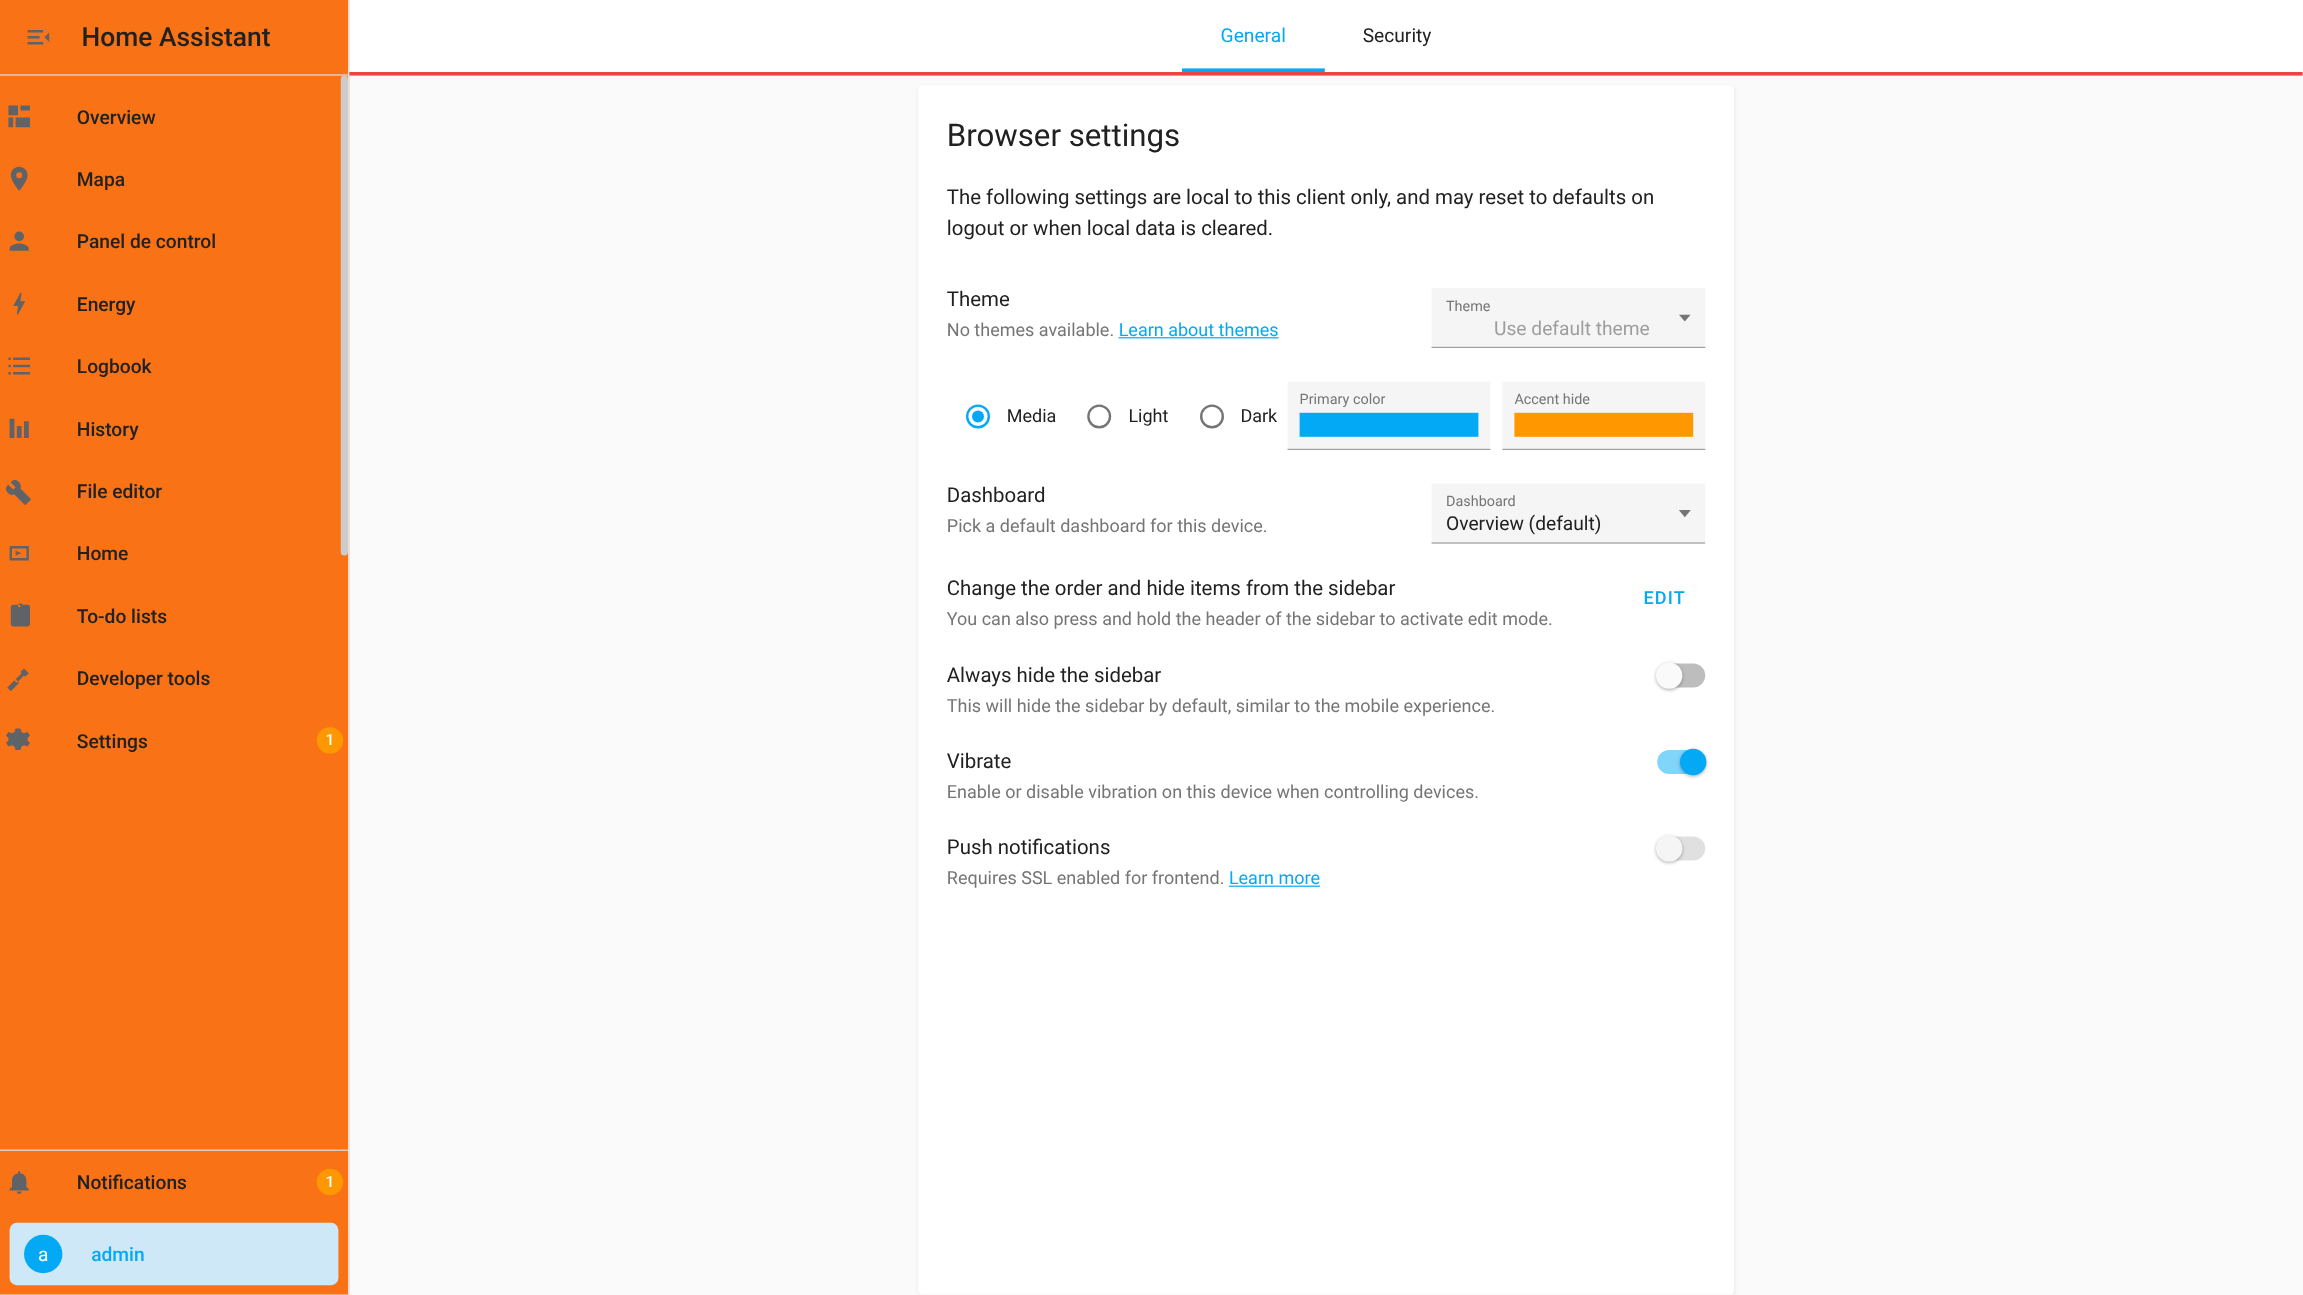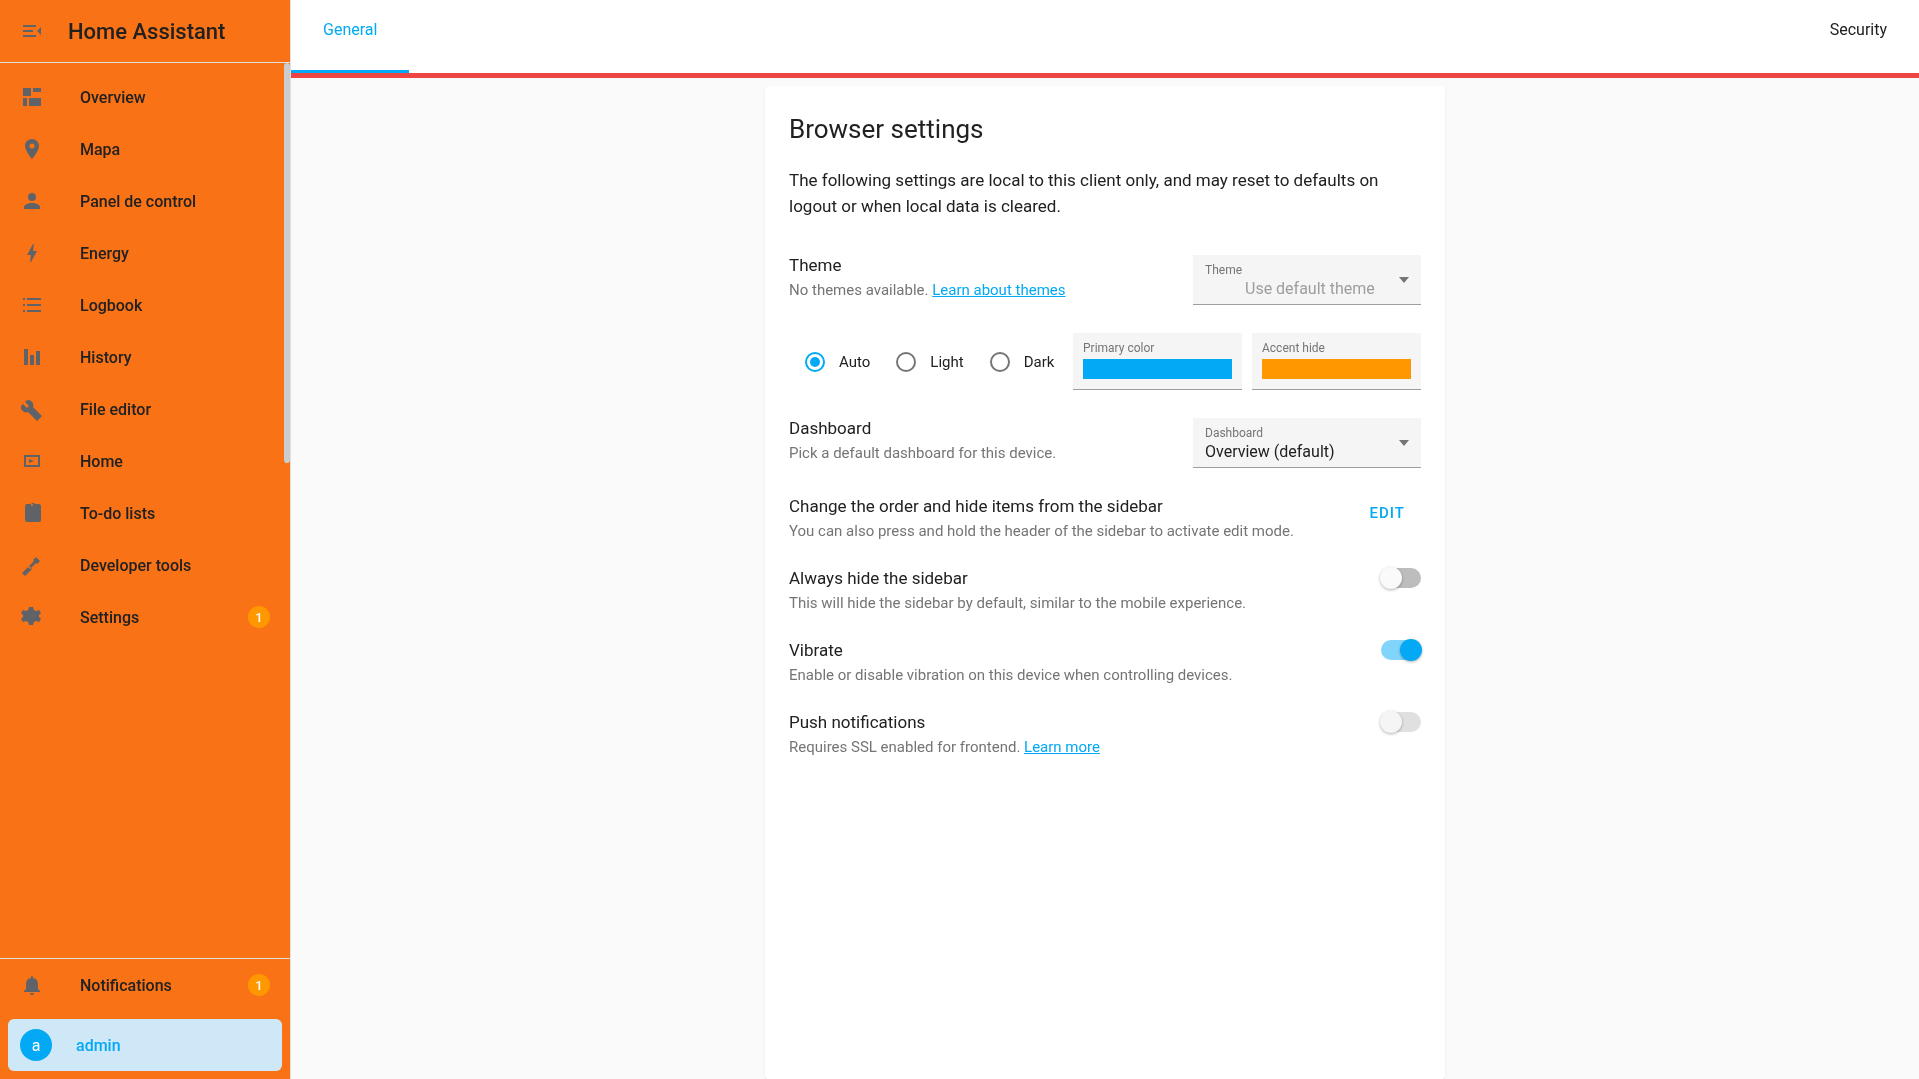--- a/index.html
+++ b/index.html
@@ -2,32 +2,32 @@
 <html><head>
 <meta charset="utf-8">
 <style>
 * { margin: 0; padding: 0; box-sizing: border-box; font-family: -apple-system, BlinkMacSystemFont, "Segoe UI", Roboto, sans-serif; }
 body { width: 1919px; height: 1079px; background: #fafafa; overflow: hidden; display: flex; }
 .sidebar { width: 291px; background: #f97316; border-right: 1px solid #e0e0e0; display: flex; flex-direction: column; height: 100%; position: relative; }
 .sidebar-header { display: flex; align-items: center; padding: 12px 20px; height: 63px; border-bottom: 1px solid #e0e0e0; }
 .menu-icon { width: 24px; height: 24px; margin-right: 24px; cursor: pointer; }
 .app-title { font-size: 22px; font-weight: 500; color: #212121; }
 .sidebar-scroll { flex: 1; overflow-y: auto; padding-top: 8px; }
-.sidebar-item { display: flex; align-items: center; padding: 14px 20px; cursor: pointer; color: #212121; }
+.sidebar-item { display: flex; align-items: center; padding: 14px 4px; cursor: pointer; color: #212121; }
 .sidebar-item-icon { width: 24px; height: 24px; margin-right: 36px; fill: #5f6368; }
 .sidebar-item-label { font-size: 16px; font-weight: 500; flex: 1; }
 .badge { background: #ff9800; color: #fff; border-radius: 50%; width: 22px; height: 22px; display: flex; align-items: center; justify-content: center; font-size: 13px; font-weight: 500; }
 .sidebar-bottom { border-top: 1px solid #e0e0e0; }
 .sidebar-user { display: flex; align-items: center; padding: 10px 12px; margin: 8px; cursor: pointer; background: #cfe8f7; border-radius: 6px; }
 .avatar { width: 32px; height: 32px; border-radius: 50%; background: #03a9f4; color: #fff; display: flex; align-items: center; justify-content: center; font-size: 16px; margin-right: 24px; }
 .user-label { font-size: 16px; color: #03a9f4; font-weight: 500; }
 .scrollbar-track { position: absolute; right: 0; top: 63px; width: 6px; height: 600px; }
 .scrollbar-thumb { width: 6px; height: 400px; background: #ccc; border-radius: 3px; }
 .main { flex: 1; display: flex; flex-direction: column; background: #fafafa; }
-.tabs { display: flex; justify-content: space-between; height: 78px; background: #fff; border-bottom: 5px solid #ef4444; }
+.tabs { display: flex; justify-content: center; height: 63px; background: #fff; border-bottom: 3px solid #ef4444; }
 .tab { padding: 20px 32px; font-size: 16px; color: #212121; cursor: pointer; border-bottom: 3px solid transparent; }
 .tab.active { color: #03a9f4; border-bottom-color: #03a9f4; }
 .content { flex: 1; overflow-y: auto; display: flex; justify-content: center; padding-top: 8px; }
 .card { width: 680px; background: #fff; border-radius: 4px; box-shadow: 0 1px 3px rgba(0,0,0,0.08); padding: 28px 24px 24px; }
 .card-title { font-size: 26px; font-weight: 400; color: #212121; margin-bottom: 18px; }
 .card-desc { font-size: 17px; color: #212121; line-height: 1.5; margin-bottom: 36px; margin-top: 24px; }
 .row { display: flex; align-items: flex-start; justify-content: space-between; margin-bottom: 28px; }
 .row-text { flex: 1; padding-right: 20px; }
 .row-title { font-size: 17px; color: #212121; margin-bottom: 6px; }
 .row-sub { font-size: 15px; color: #757575; }
@@ -178,21 +178,21 @@
             </svg>
         </div>
       </div>
 
       <div class="radio-row">
         <div class="radio-group">
           <div class="radio-opt">
             <div class="radio-circle checked">
                 <div class="radio-dot"></div>
               </div>
-            <span class="radio-label">Auto</span>
+            <span class="radio-label">Media</span>
           </div>
           <div class="radio-opt">
             <div class="radio-circle"></div>
             <span class="radio-label">Light</span>
           </div>
           <div class="radio-opt">
             <div class="radio-circle"></div>
             <span class="radio-label">Dark</span>
           </div>
         </div>

